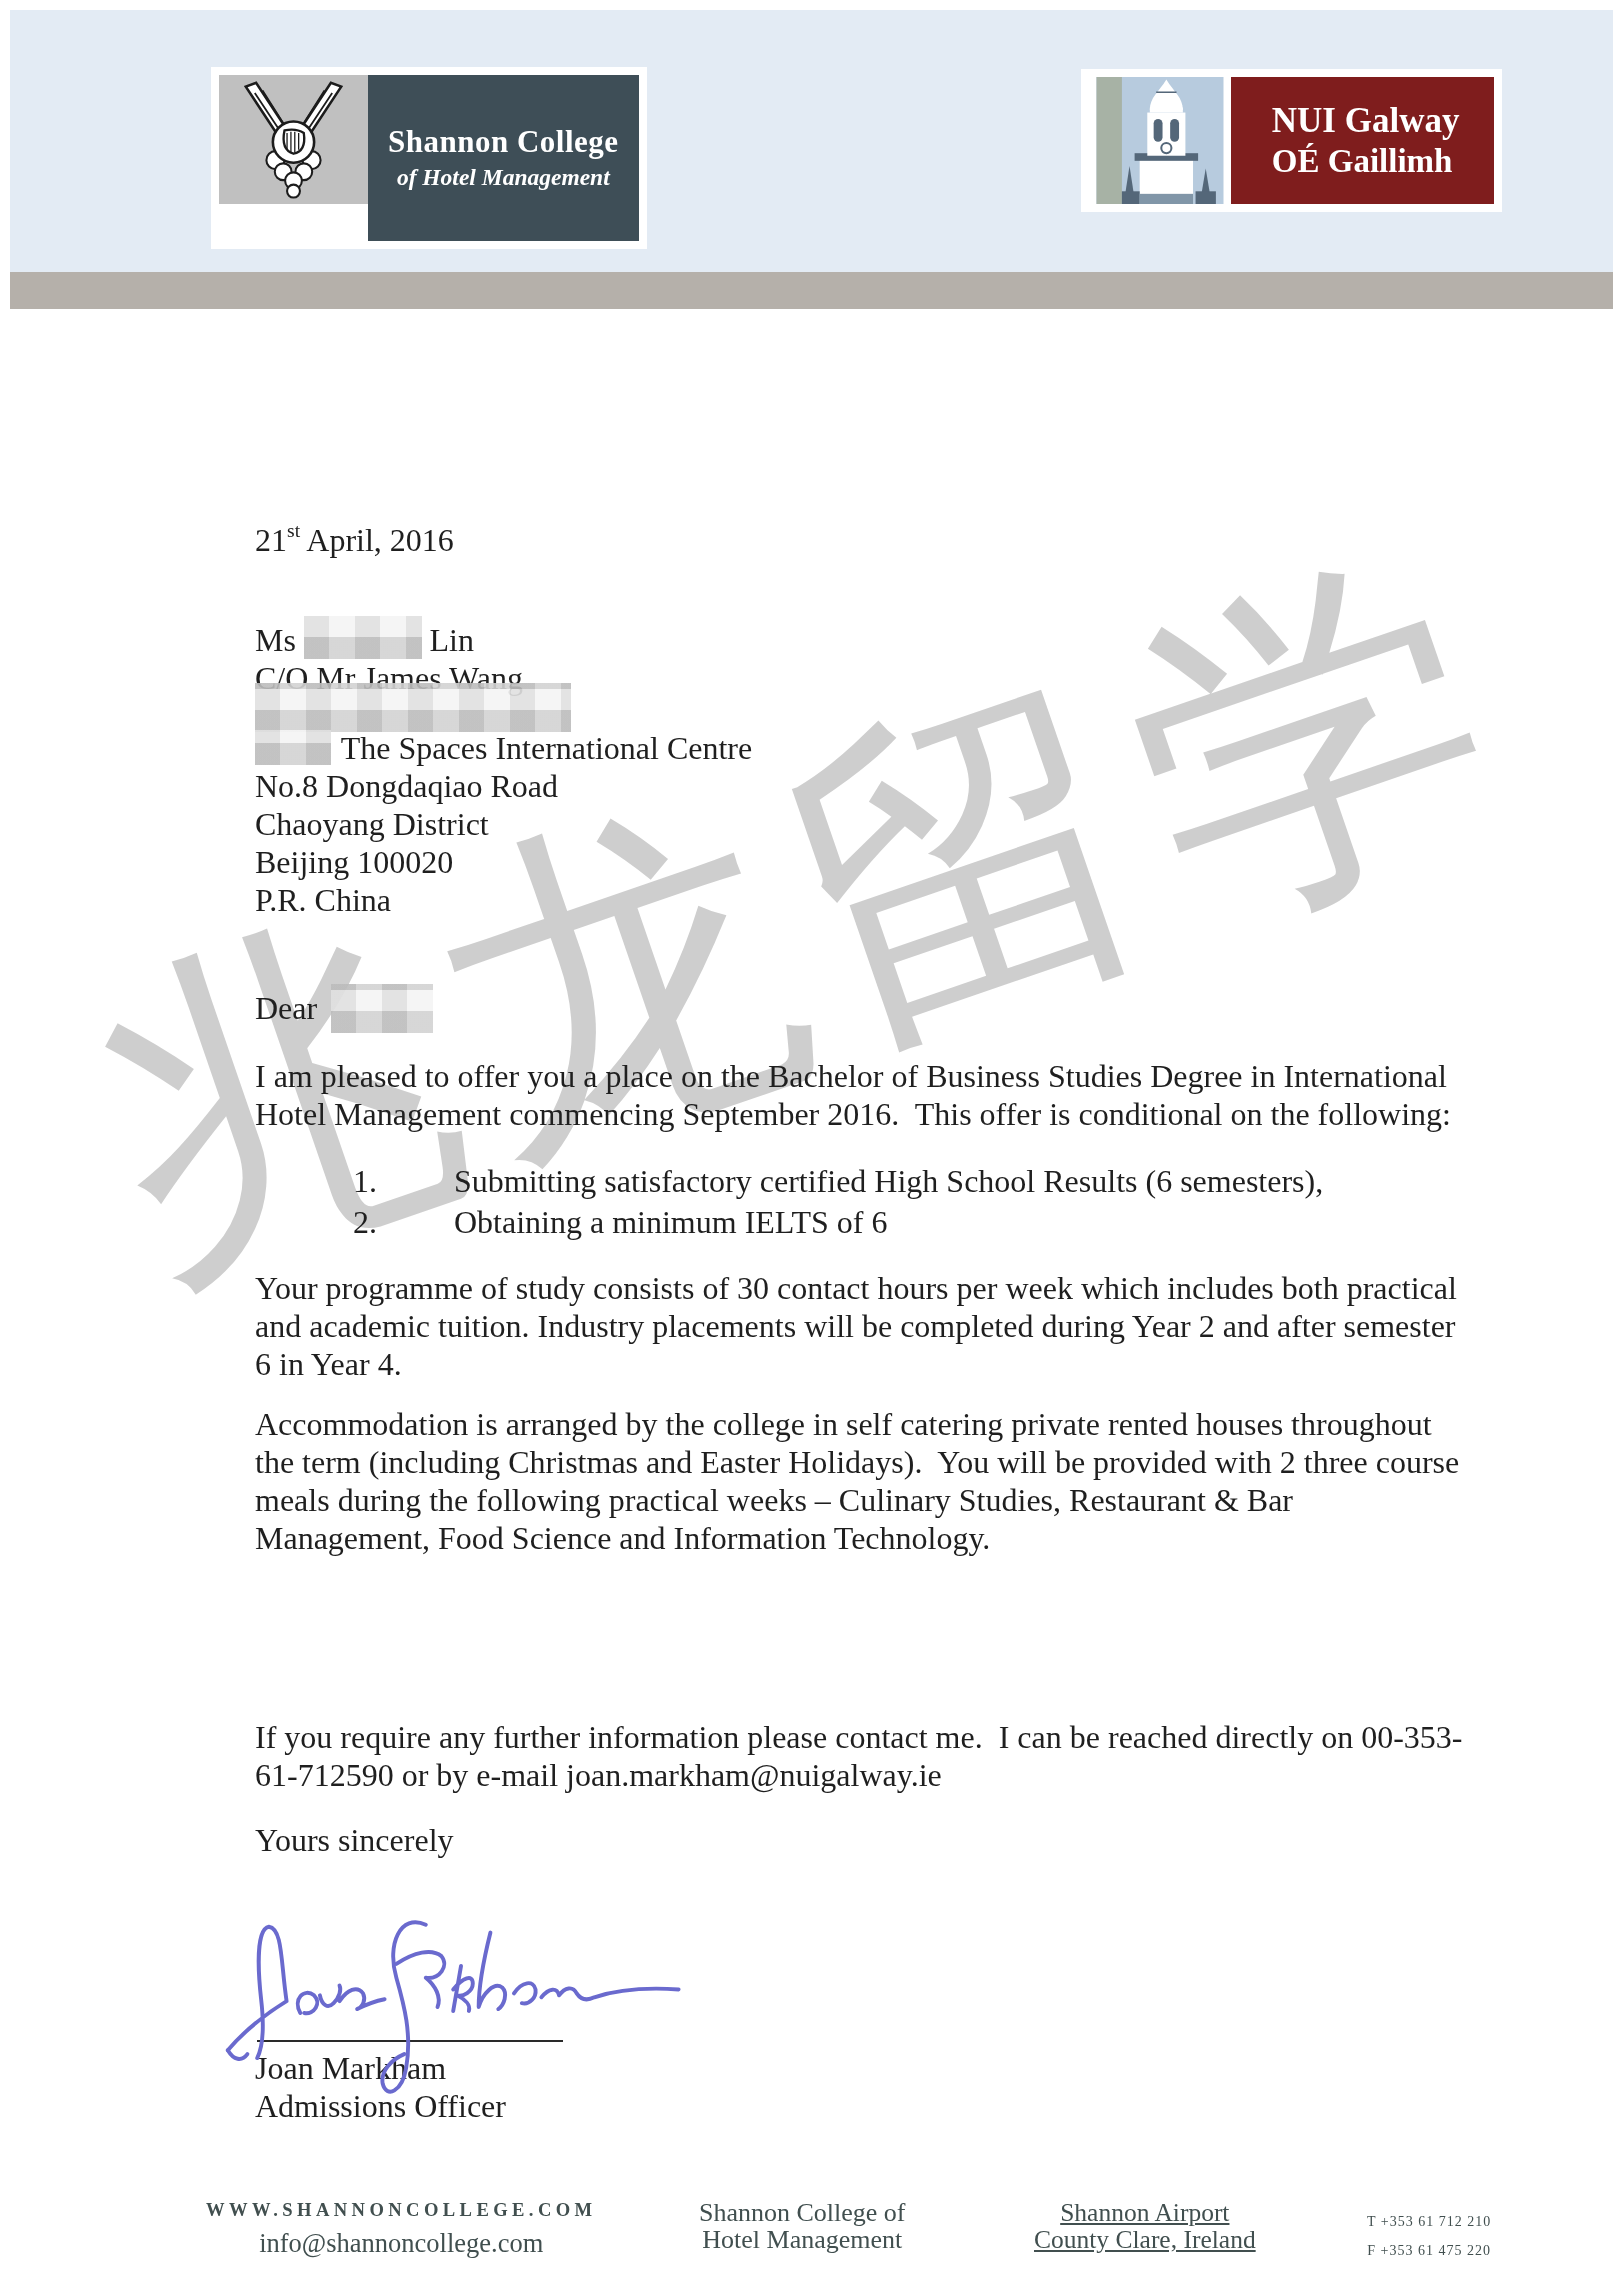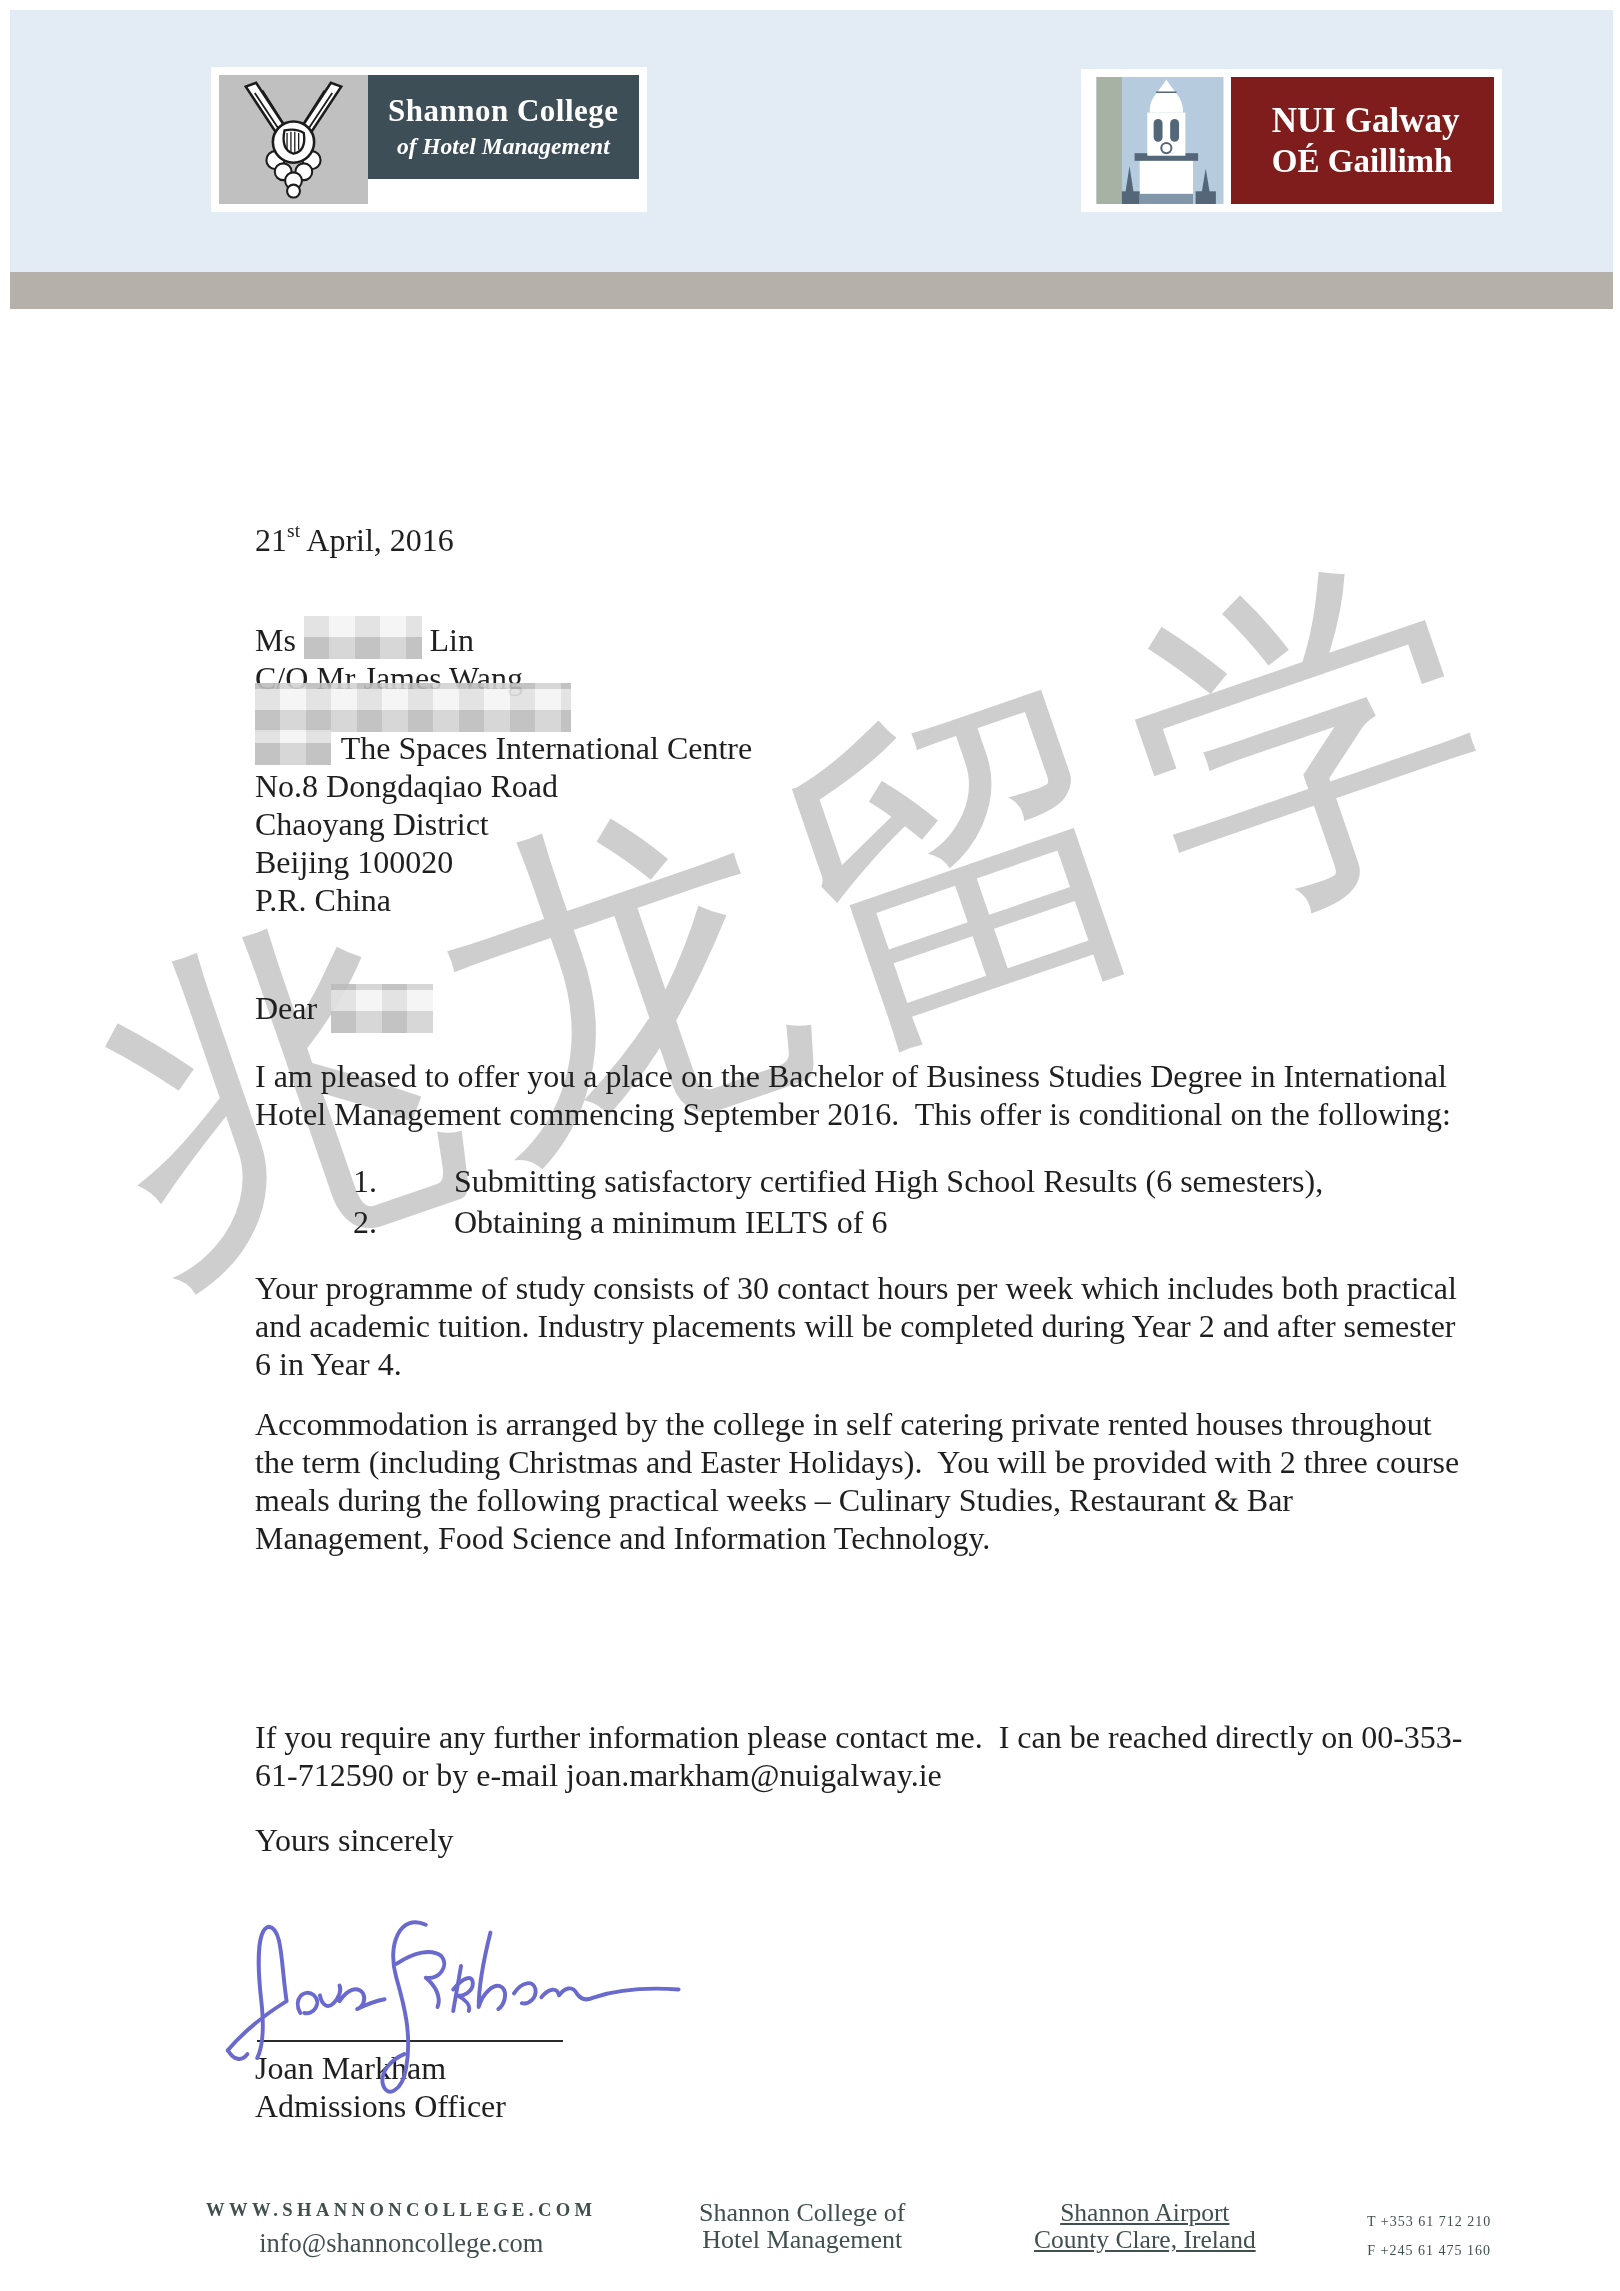--- a/index.html
+++ b/index.html
@@ -8,21 +8,21 @@
     overflow:hidden;font-family:"Liberation Serif", serif;color:#1f1f1f;
   }
   
   .band-blue{position:absolute;left:9.8px;top:9.8px;width:1603px;height:263px;background:#e3ebf4;z-index:2;}
   .band-gray{position:absolute;left:9.8px;top:272px;width:1603px;height:37px;background:#b5b0aa;z-index:2;}
   
   .logo-card{position:absolute;background:#ffffff;padding:7.8px;display:flex;z-index:3;}
   .logo-card.shannon{left:211px;top:67px;}
   .logo-card.nui{left:1081px;top:69px;}
   .emblem-box{width:149px;height:129px;background:#c0c0c0;}
-  .shannon-text{width:271px;height:104px;background:#3e4e57;color:#fff;
+  .shannon-text{width:271px;height:166px;background:#3e4e57;color:#fff;
     display:flex;flex-direction:column;align-items:center;justify-content:center;}
   .shannon-text .t1{font-size:31px;font-weight:bold;letter-spacing:0.5px;}
   .shannon-text .t2{font-size:23.5px;font-weight:bold;margin-top:3.9px;font-style:italic;}
   .tower-box{width:142px;height:127px;}
   .nui-text{width:263px;height:127px;background:#7f1d1d;color:#fff;
     display:flex;flex-direction:column;justify-content:center;padding-left:0;}
   .nui-text .t1{font-size:35px;font-weight:600;margin-left:41px;}
   .nui-text .t2{font-size:33px;font-weight:600;margin-left:41px;margin-top:2px;}
   
   .watermark{
@@ -208,17 +208,17 @@
   <div class="footer-col fc2">
     <div>Shannon College of</div>
     <div>Hotel Management</div>
   </div>
   <div class="footer-col fc3">
     <div>Shannon Airport</div>
     <div>County Clare, Ireland</div>
   </div>
   <div class="footer-col fc4">
     <div>T +353 61 712 210</div>
-    <div>F +245 61 475 160</div>
+    <div>F +353 61 475 220</div>
   </div>
 
 </div>
 
 
 </body></html>

